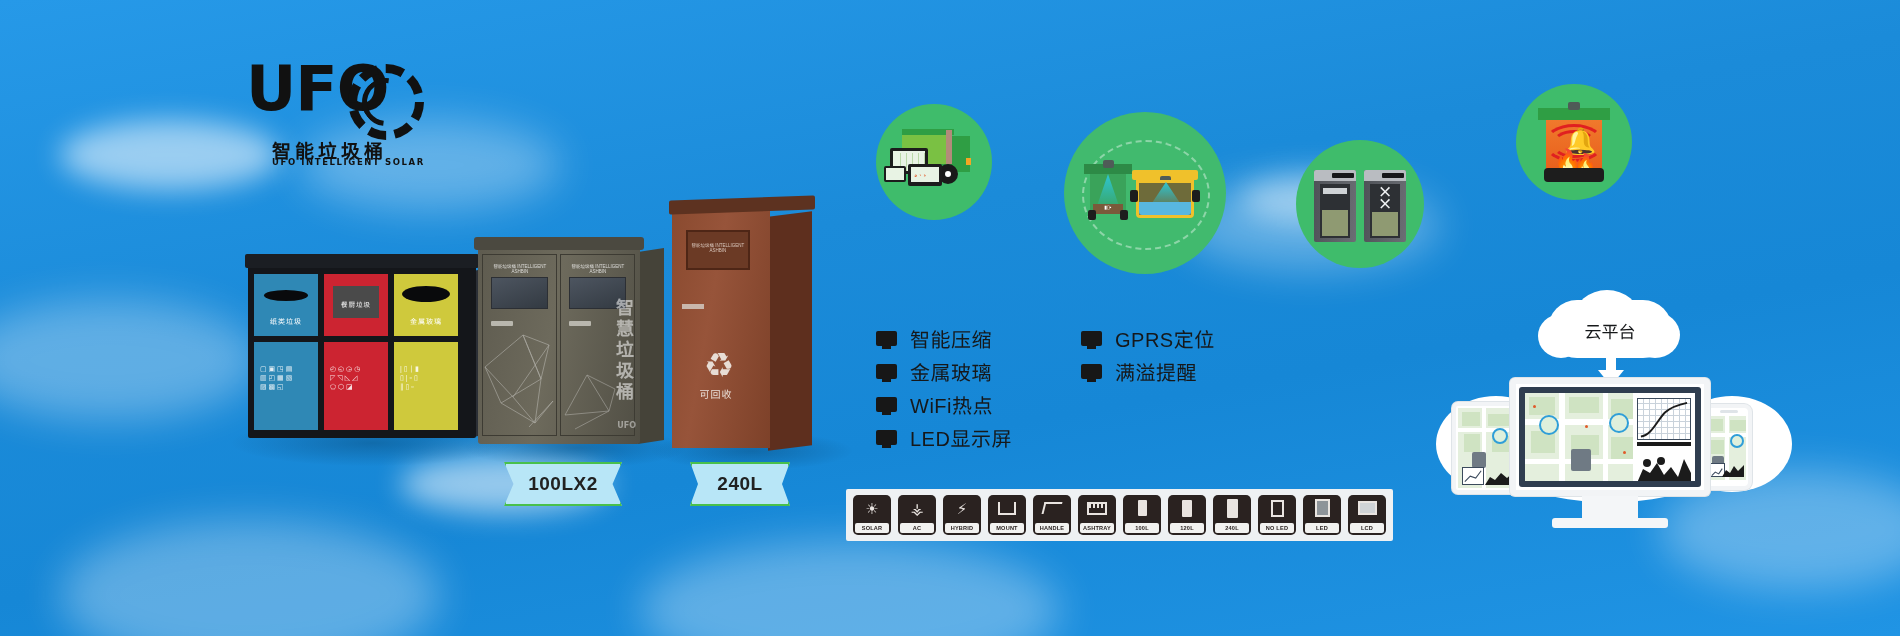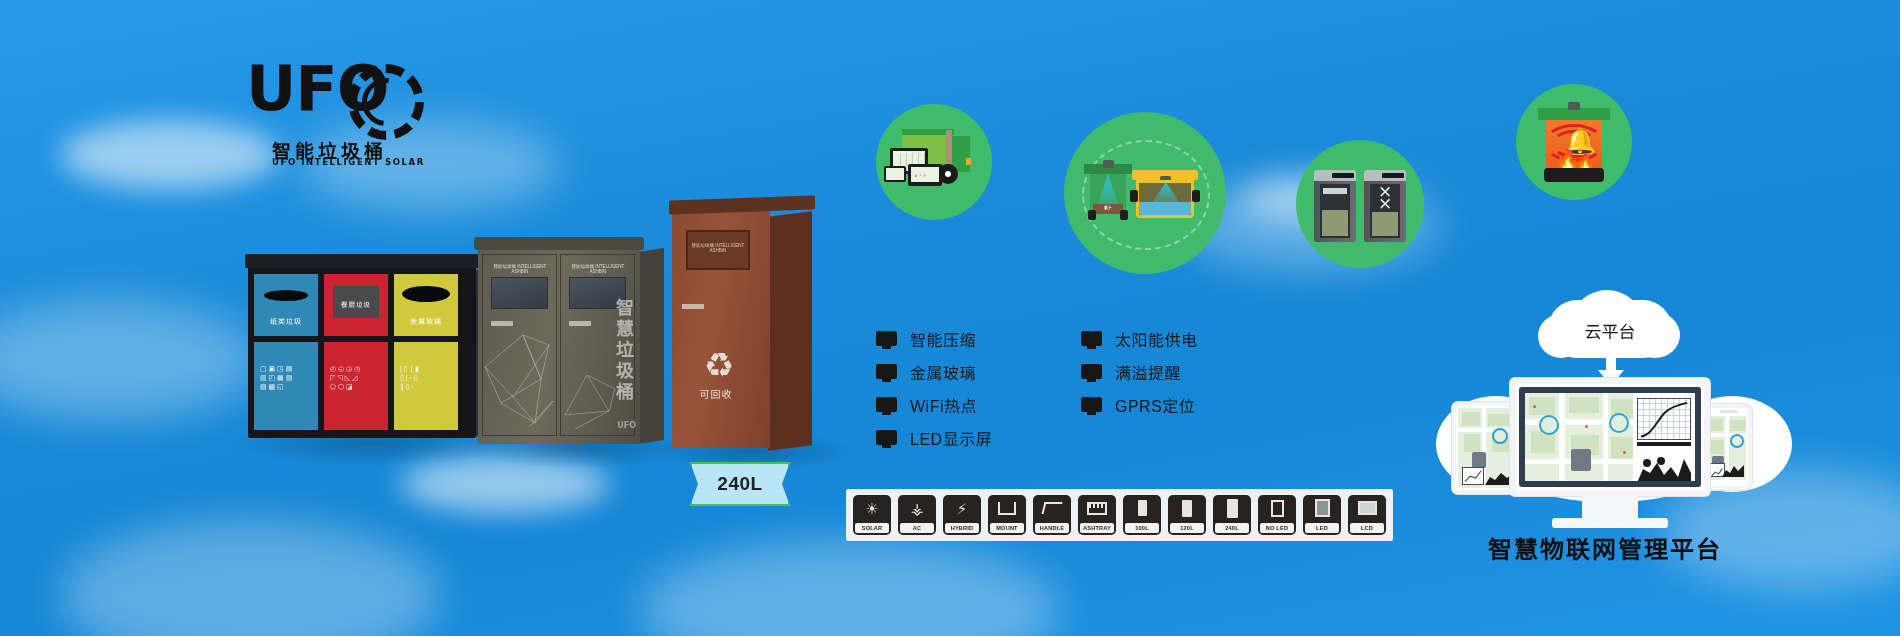--- a/index.html
+++ b/index.html
@@ -184,21 +184,21 @@
   #features { position:absolute; left:876px; top:322px; width:440px; }
   .fcol { position:absolute; top:0; }
   .fitem { display:flex; align-items:center; height:33px; }
   .fitem .mon {
     width:21px; height:15px; margin-right:13px; flex:0 0 21px; position:relative;
     background:#171717; border-radius:2px;
   }
   .fitem .mon::after {
     content:""; position:absolute; left:6px; top:15px; width:9px; height:3px; background:#171717;
   }
-  .fitem .ftxt { font-size:16px; color:#16181a; letter-spacing:.5px; white-space:nowrap; }
+  .fitem .ftxt { font-size:20px; color:#16181a; letter-spacing:.5px; white-space:nowrap; }
 
   
   #specstrip {
     position:absolute; left:846px; top:489px; height:52px;
     background:#eef1f3; display:flex; align-items:center; padding:0 7px; gap:7px;
     border-radius:2px;
   }
   .spec { width:38px; height:40px; background:#2a2220; border-radius:5px; position:relative;
           display:flex; flex-direction:column; align-items:center; }
   .spec .glyph { height:26px; width:100%; display:flex; align-items:center; justify-content:center;
@@ -338,20 +338,23 @@
           <polyline points="4,60 26,20 48,56 4,60"></polyline>
           <polyline points="26,20 54,34 48,56"></polyline>
           <polyline points="14,74 48,56"></polyline>
         </g>
       </svg>
     </div>
 
     <div class="vtext">智慧垃圾桶</div>
     <div class="minilogo">UFO</div>
   </div>
+  <div class="cap" style="left:504px;top:462px;width:118px;">
+    <span>100LX2</span>
+  </div>
 
   <div class="bin-shadow" style="left:652px;top:432px;width:200px;height:38px;"></div>
   <div id="bin-brown">
     <div class="side"></div>
     <div class="body"></div>
     <div class="lid"></div>
     <div class="win"></div>
     <div class="tinytext">智能垃圾桶 INTELLIGENT ASHBIN</div>
     <div class="handle"></div>
     <div class="recy">♻</div>
@@ -456,29 +459,25 @@
         <span class="ftxt">WiFi热点</span>
       </div>
       <div class="fitem">
         <span class="mon"></span>
         <span class="ftxt">LED显示屏</span>
       </div>
     </div>
     <div class="fcol" style="left:205px;">
       <div class="fitem">
         <span class="mon"></span>
-        <span class="ftxt">太阳能供电</span>
+        <span class="ftxt">GPRS定位</span>
       </div>
       <div class="fitem">
         <span class="mon"></span>
         <span class="ftxt">满溢提醒</span>
-      </div>
-      <div class="fitem">
-        <span class="mon"></span>
-        <span class="ftxt">GPRS定位</span>
       </div>
     </div>
   </div>
 
   <div id="specstrip">
 
     <div class="spec">
       <div class="glyph">☀</div>
       <div class="lab">SOLAR</div>
     </div>
@@ -653,15 +652,14 @@
         <svg viewBox="0 0 16 14">
             <polyline points="2,11 6,7 10,9 14,3" fill="none" stroke="#3b4a5c" stroke-width="1.2"></polyline>
           </svg>
       </div>
       <svg viewBox="0 0 22 14" style="position:absolute;right:2px;bottom:3px;width:22px;height:14px;">
         <polygon points="0,14 4,7 8,10 12,3 16,8 22,2 22,14" fill="#1b1b1b"></polygon>
       </svg>
     </div>
   </div>
 
-  <div id="platform-title">智慧物联网管理平台</div>
 
 </div>
 
 </body></html>

